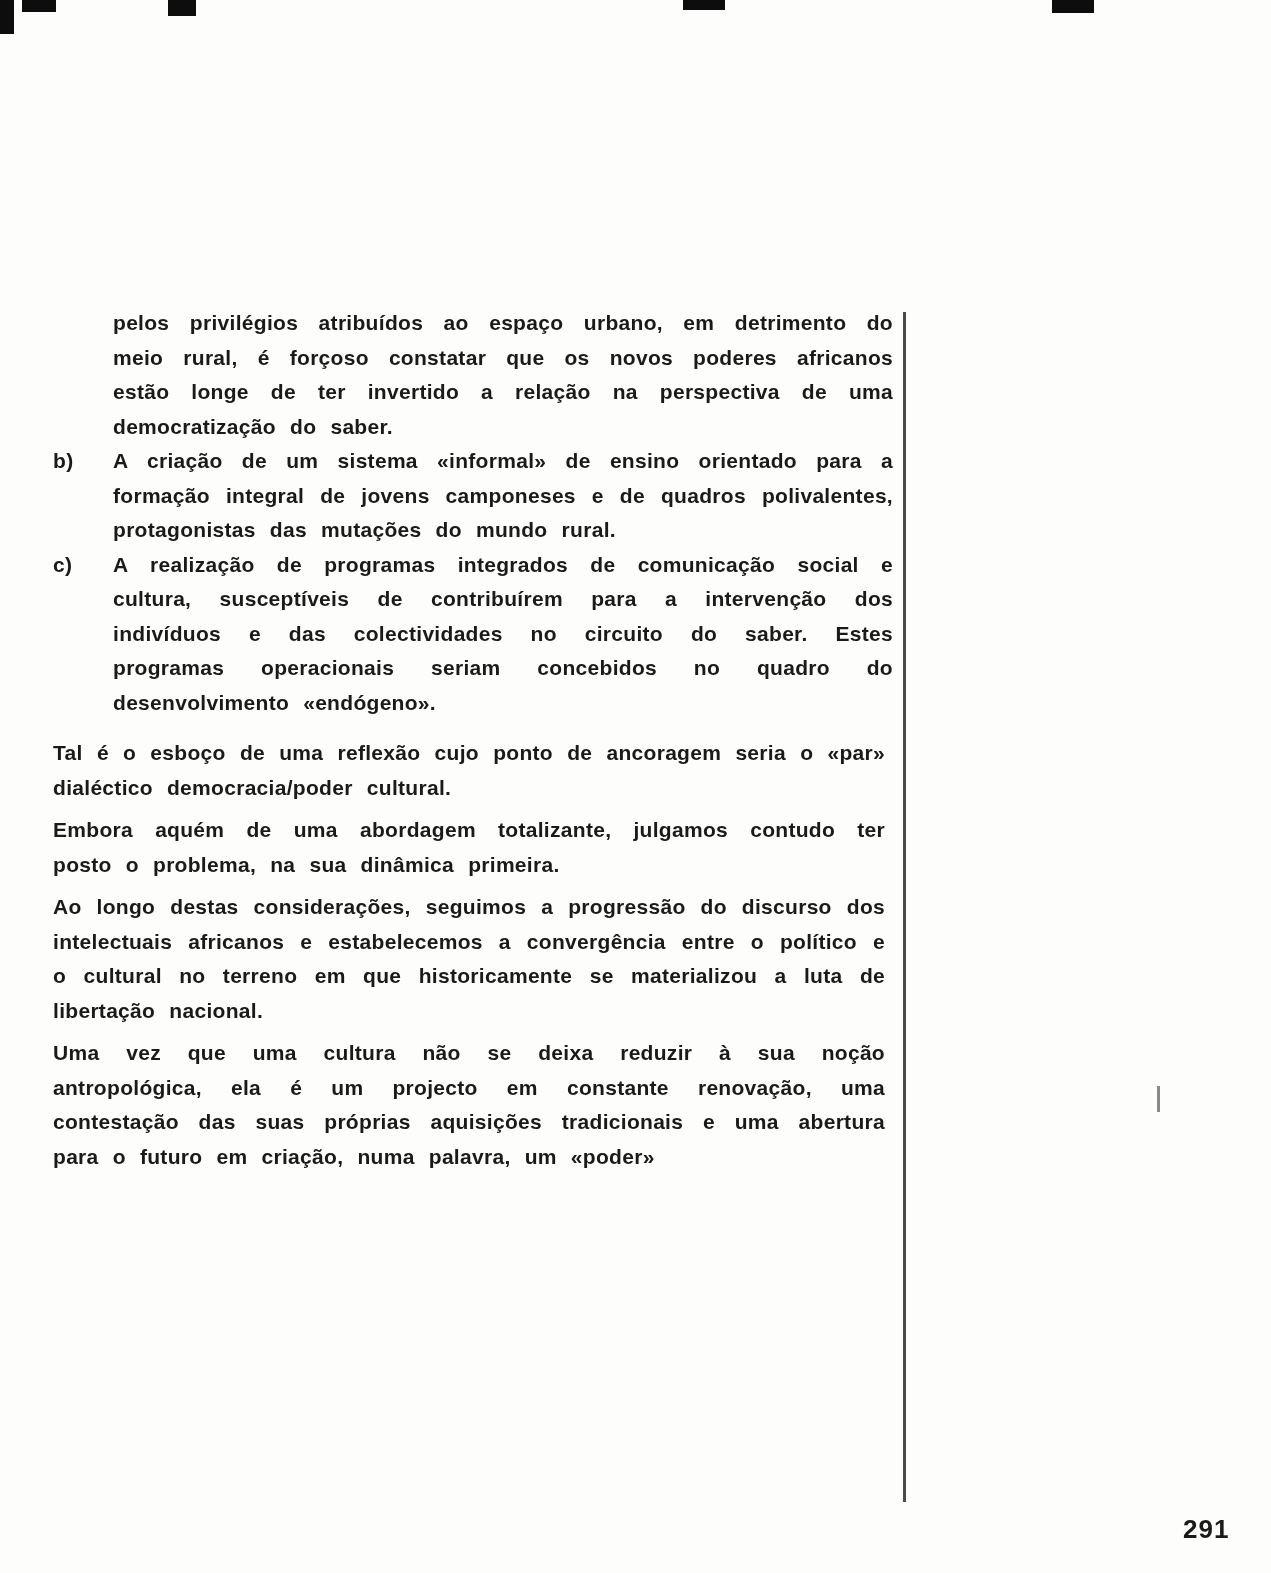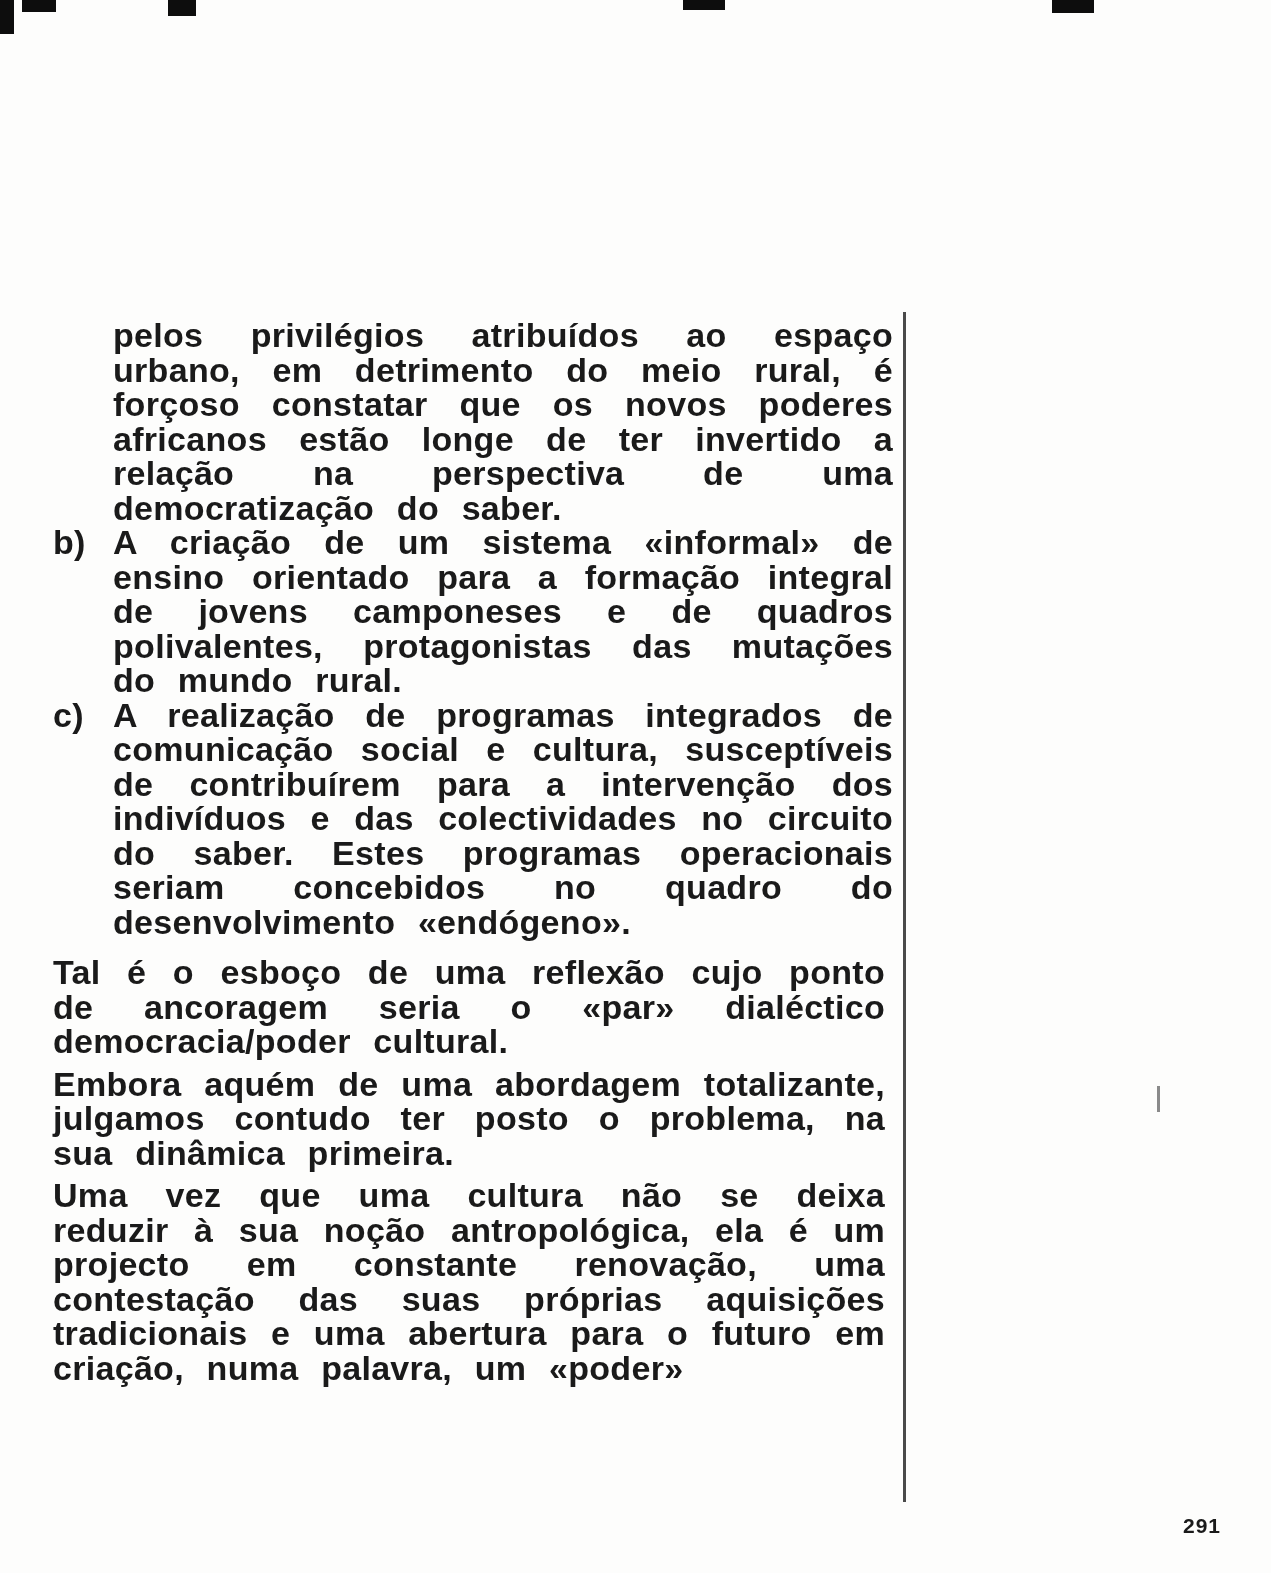--- a/index.html
+++ b/index.html
@@ -33,23 +33,23 @@
     left: 903px;
     top: 312px;
     width: 3px;
     height: 1190px;
     background: #4a4a4a;
   }
   
   .column {
     position: absolute;
     left: 45px;
-    top: 318px;
+    top: 306px;
     width: 848px;
-    font-size: 34px;
+    font-size: 21px;
     line-height: 34.5px;
     font-weight: 600;
     letter-spacing: 0.3px;
     word-spacing: 0.38em;
     text-align: justify;
   }
   .list-item {
     position: relative;
     margin-left: 68px; 
   }
@@ -62,21 +62,21 @@
   .paras {
     margin-top: 16px;
   }
   .paras p {
     margin: 8px;
   }
   .page-number {
     position: absolute;
     left: 1183px;
     top: 1514px;
-    font-size: 21px;
+    font-size: 26px;
     font-weight: 600;
     letter-spacing: 1px;
   }
 </style>
 </head>
 <body>
 
 <div class="page">
 
   <div class="artifact a1"></div>
@@ -101,20 +101,21 @@
     </div>
 
     <div class="list-item">
       <span class="label">c)</span>
       <span class="text">A realização de programas integrados de comunicação social e cultura, susceptíveis de contribuírem para a intervenção dos indivíduos e das colectividades no circuito do saber. Estes programas operacionais seriam concebidos no quadro do desenvolvimento «endógeno».</span>
     </div>
 
     <div class="paras">
       <p>Tal é o esboço de uma reflexão cujo ponto de ancoragem seria o «par» dialéctico democracia/poder cultural.</p>
       <p>Embora aquém de uma abordagem totalizante, julgamos contudo ter posto o problema, na sua dinâmica primeira.</p>
+      <p>Ao longo destas considerações, seguimos a progressão do discurso dos intelectuais africanos e estabelecemos a convergência entre o político e o cultural no terreno em que historicamente se materializou a luta de libertação nacional.</p>
       <p>Uma vez que uma cultura não se deixa reduzir à sua noção antropológica, ela é um projecto em constante renovação, uma contestação das suas próprias aquisições tradicionais e uma abertura para o futuro em criação, numa palavra, um «poder»</p>
     </div>
 
   </div>
 
   <div class="page-number">291</div>
 
 </div>
 
 </body></html>

